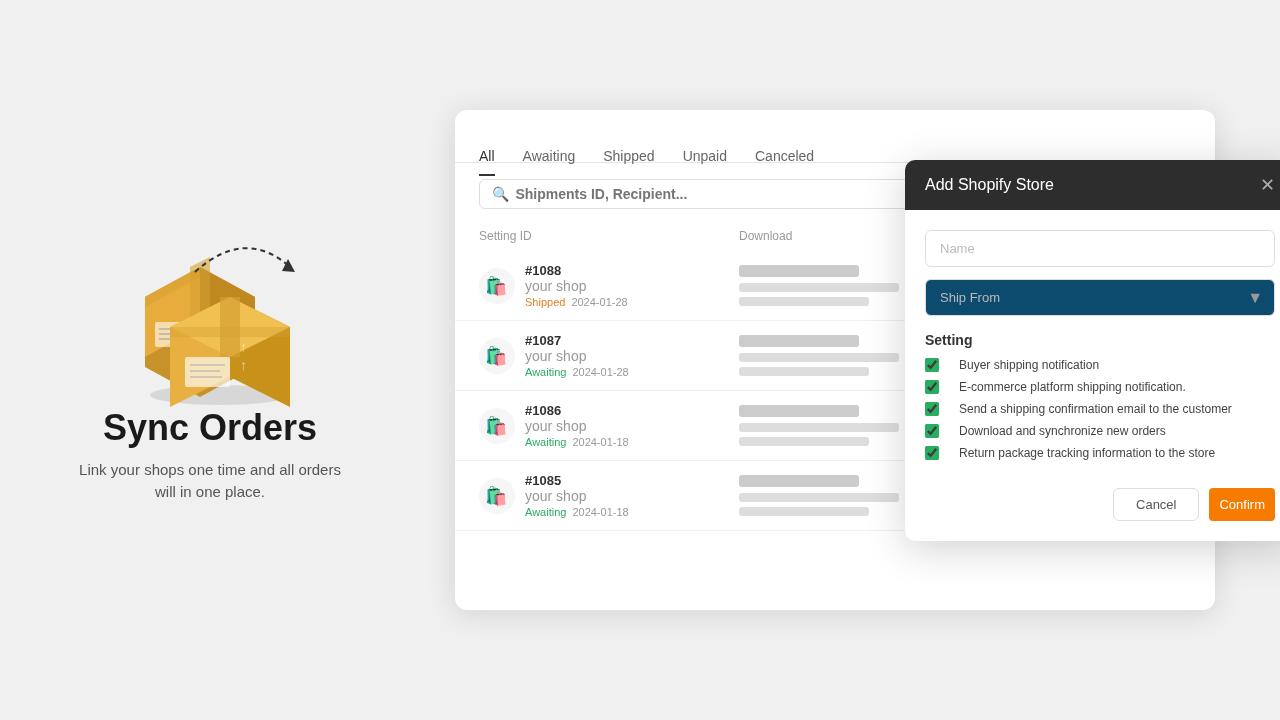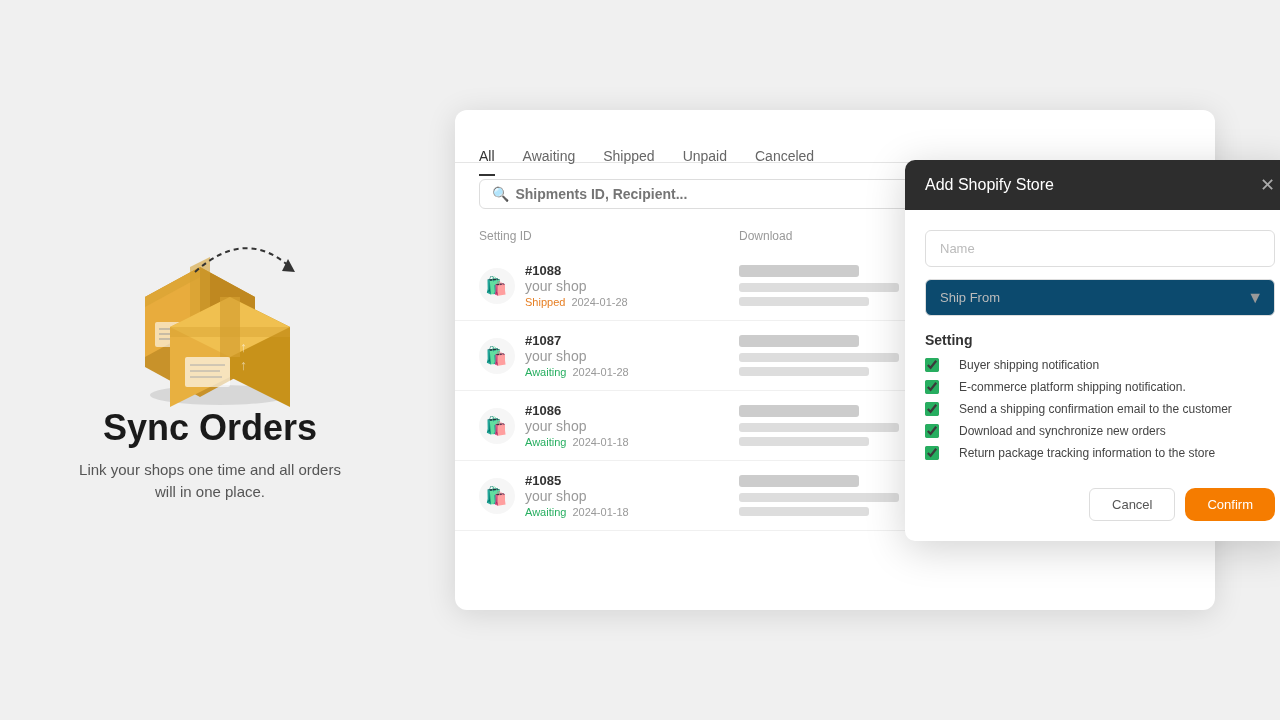--- a/index.html
+++ b/index.html
@@ -387,22 +387,22 @@
       border-radius: 6px;
       padding: 8px 22px;
       font-size: 13px;
       color: #555;
       cursor: pointer;
     }
 
     .btn-confirm {
       background: #f57c00;
       border: none;
-      border-radius: 10px;
-      padding: 8px 22px;
+      border-radius: 4px;
+      padding: 8px 10px;
       font-size: 13px;
       color: #fff;
       cursor: pointer;
       font-weight: 500;
       text-align: center;
     }
 
     
     .box-svg-container {
       display: flex;

